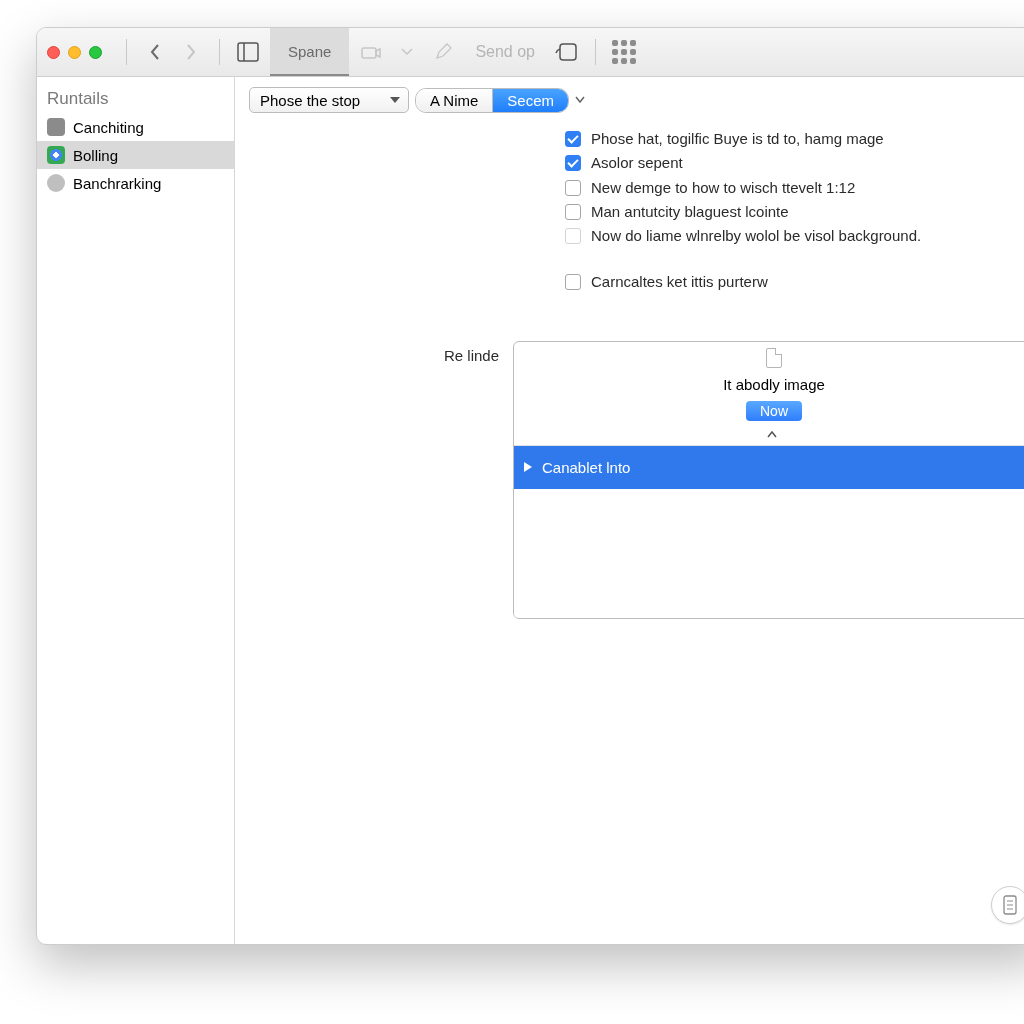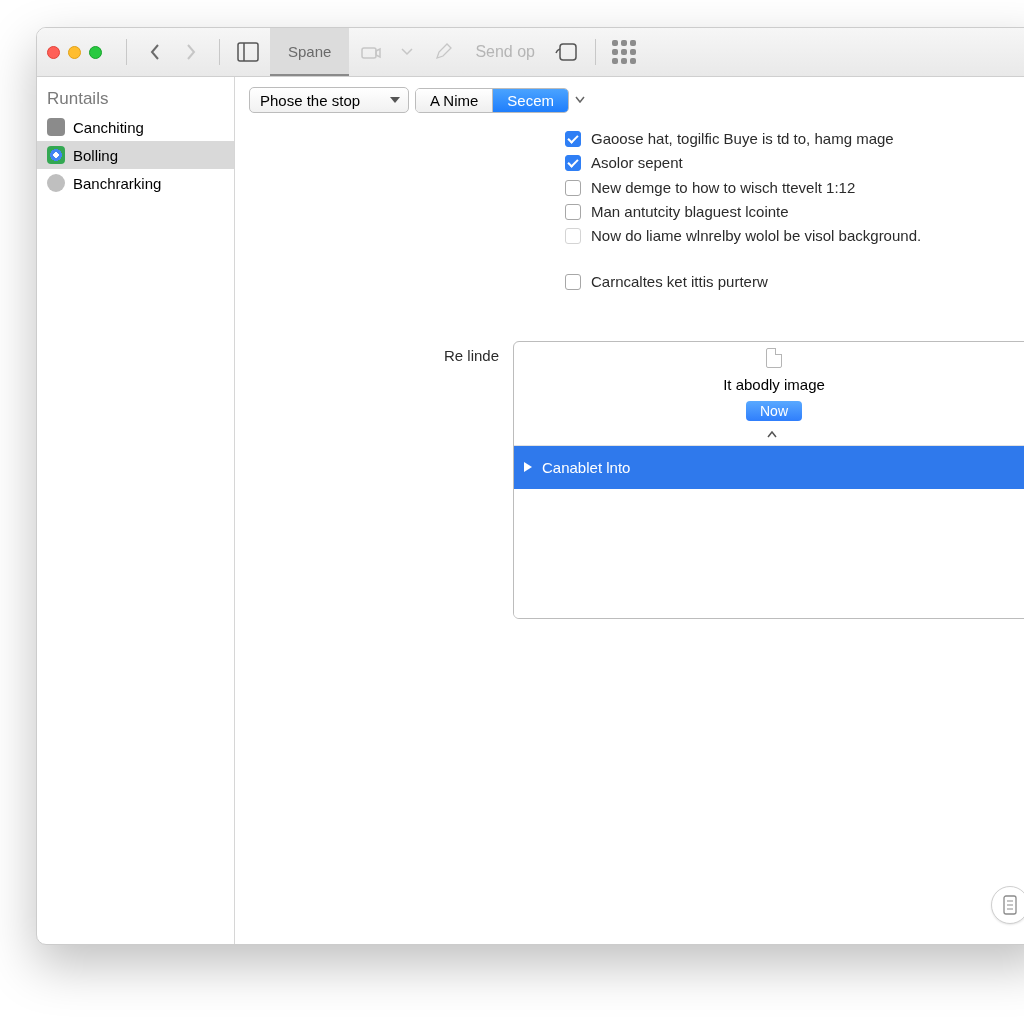--- a/index.html
+++ b/index.html
@@ -44,21 +44,21 @@
 .sb-ico{width:18px;height:18px;border-radius:4px;display:inline-flex;align-items:center;justify-content:center;font-size:11px;color:#fff;}
 .ico-a{background:#8b8b8b;}
 .ico-b{background:radial-gradient(circle at 50% 50%,#fff 0 20%,#4285f4 21% 45%, #34a853 46% 100%);}
 .ico-c{background:#bfbfbf;border-radius:50%;}
 
 
 .content{flex:1;padding:10px 14px 14px 14px;overflow:auto;position:relative;}
 .topctrl{display:flex;justify-content:flex-start;align-items:center;gap:6px;margin-bottom:8px;}
 .select{height:26px;border:1px solid #bcbcbc;border-radius:5px;background:linear-gradient(#fff,#f1f1f1);padding:0 26px 0 10px;display:flex;align-items:center;position:relative;min-width:160px;}
 .select::after{content:"";position:absolute;right:8px;top:50%;transform:translateY(-50%);border-left:5px solid transparent;border-right:5px solid transparent;border-top:6px solid #555;}
-.seg{display:flex;border:1px solid #bcbcbc;border-radius:5px;overflow:hidden;}
+.seg{display:flex;border:1px solid #bcbcbc;border-radius:11px;overflow:hidden;}
 .seg button{border:none;background:linear-gradient(#fff,#efefef);padding:3px 14px;font-size:15px;}
 .seg button+button{border-left:1px solid #bcbcbc;}
 .seg button.on{background:linear-gradient(#4aa3ff,#1f7efc);color:#fff;}
 .menu-caret{width:14px;text-align:center;color:#666;}
 
 .opts{padding:4px 0 4px 316px;}
 .chk{display:flex;align-items:flex-start;gap:10px;margin:4px 0;color:#2b2b2b;line-height:1.35;}
 .cb{width:16px;height:16px;border:1px solid #a7a7a7;border-radius:3px;background:#fff;display:inline-flex;align-items:center;justify-content:center;flex:0 0 16px;margin-top:2px;}
 .cb.on{background:#2f7ff5;border-color:#2f7ff5;}
 .cb.on::after{content:"";width:4px;height:8px;border:solid #fff;border-width:0 2px 2px 0;transform:rotate(45deg);margin-top:-2px;}
@@ -184,21 +184,21 @@
         <div class="menu-caret">
           <svg width="10" height="8" viewBox="0 0 10 8">
               <path d="M1 1l4 5 4-5" fill="none" stroke="#666" stroke-width="1.5"></path>
             </svg>
         </div>
       </div>
 
       <div class="opts">
         <label class="chk">
           <span class="cb on"></span>
-          <span>Gaoose hat, togilfic Buye is td to, hamg mage</span>
+          <span>Phose hat, togilfic Buye is td to, hamg mage</span>
         </label>
         <label class="chk">
           <span class="cb on"></span>
           <span>Asolor sepent</span>
         </label>
         <label class="chk">
           <span class="cb"></span>
           <span>New demge to how to wisch ttevelt 1:12</span>
         </label>
         <label class="chk">

